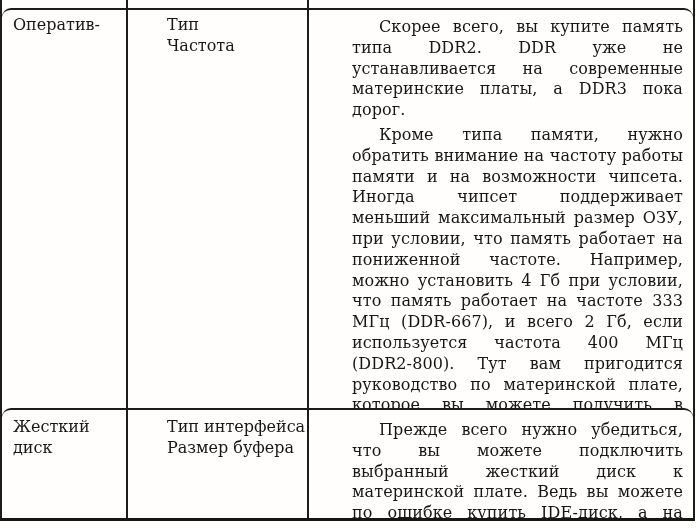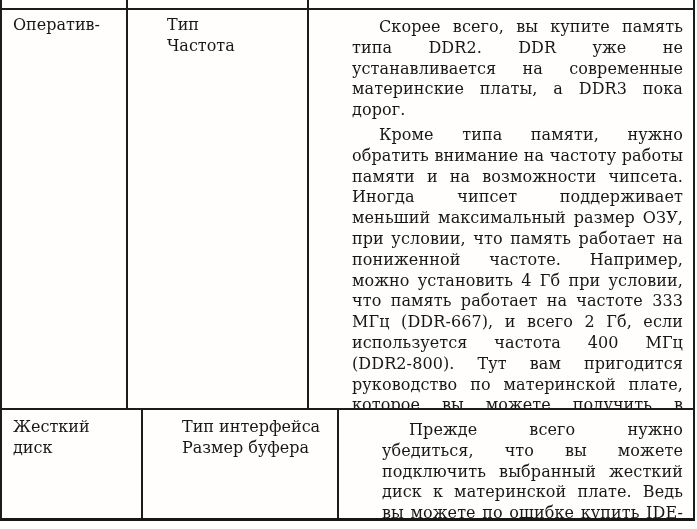--- a/index.html
+++ b/index.html
@@ -23,27 +23,28 @@
     box-sizing: border-box;
     width: 695px;
     border-left: 2px solid #1c1c1c;
     border-right: 2px solid #1c1c1c;
     border-bottom: 3px solid #161616;
     background: #fffefd;
   }
   .row {
     display: grid;
     grid-template-columns: 124px 181px 1fr;
+    border-radius: 9px;
   }
   .row.bordered {
     border-top: 2px solid #1c1c1c;
   }
   .row-sliver { height: 8px; }
   .row-ram    { height: 398px; }
-  .row-hdd    { height: 108px; gap: 15px; }
+  .row-hdd    { height: 108px; }
   .cell {
     box-sizing: border-box;
     overflow: hidden;
     font-size: 16px;
     line-height: 20.8px;
   }
   .cell.c2, .cell.c3 {
     border-left: 2px solid #1c1c1c;
     padding-left: 39px;
   }

